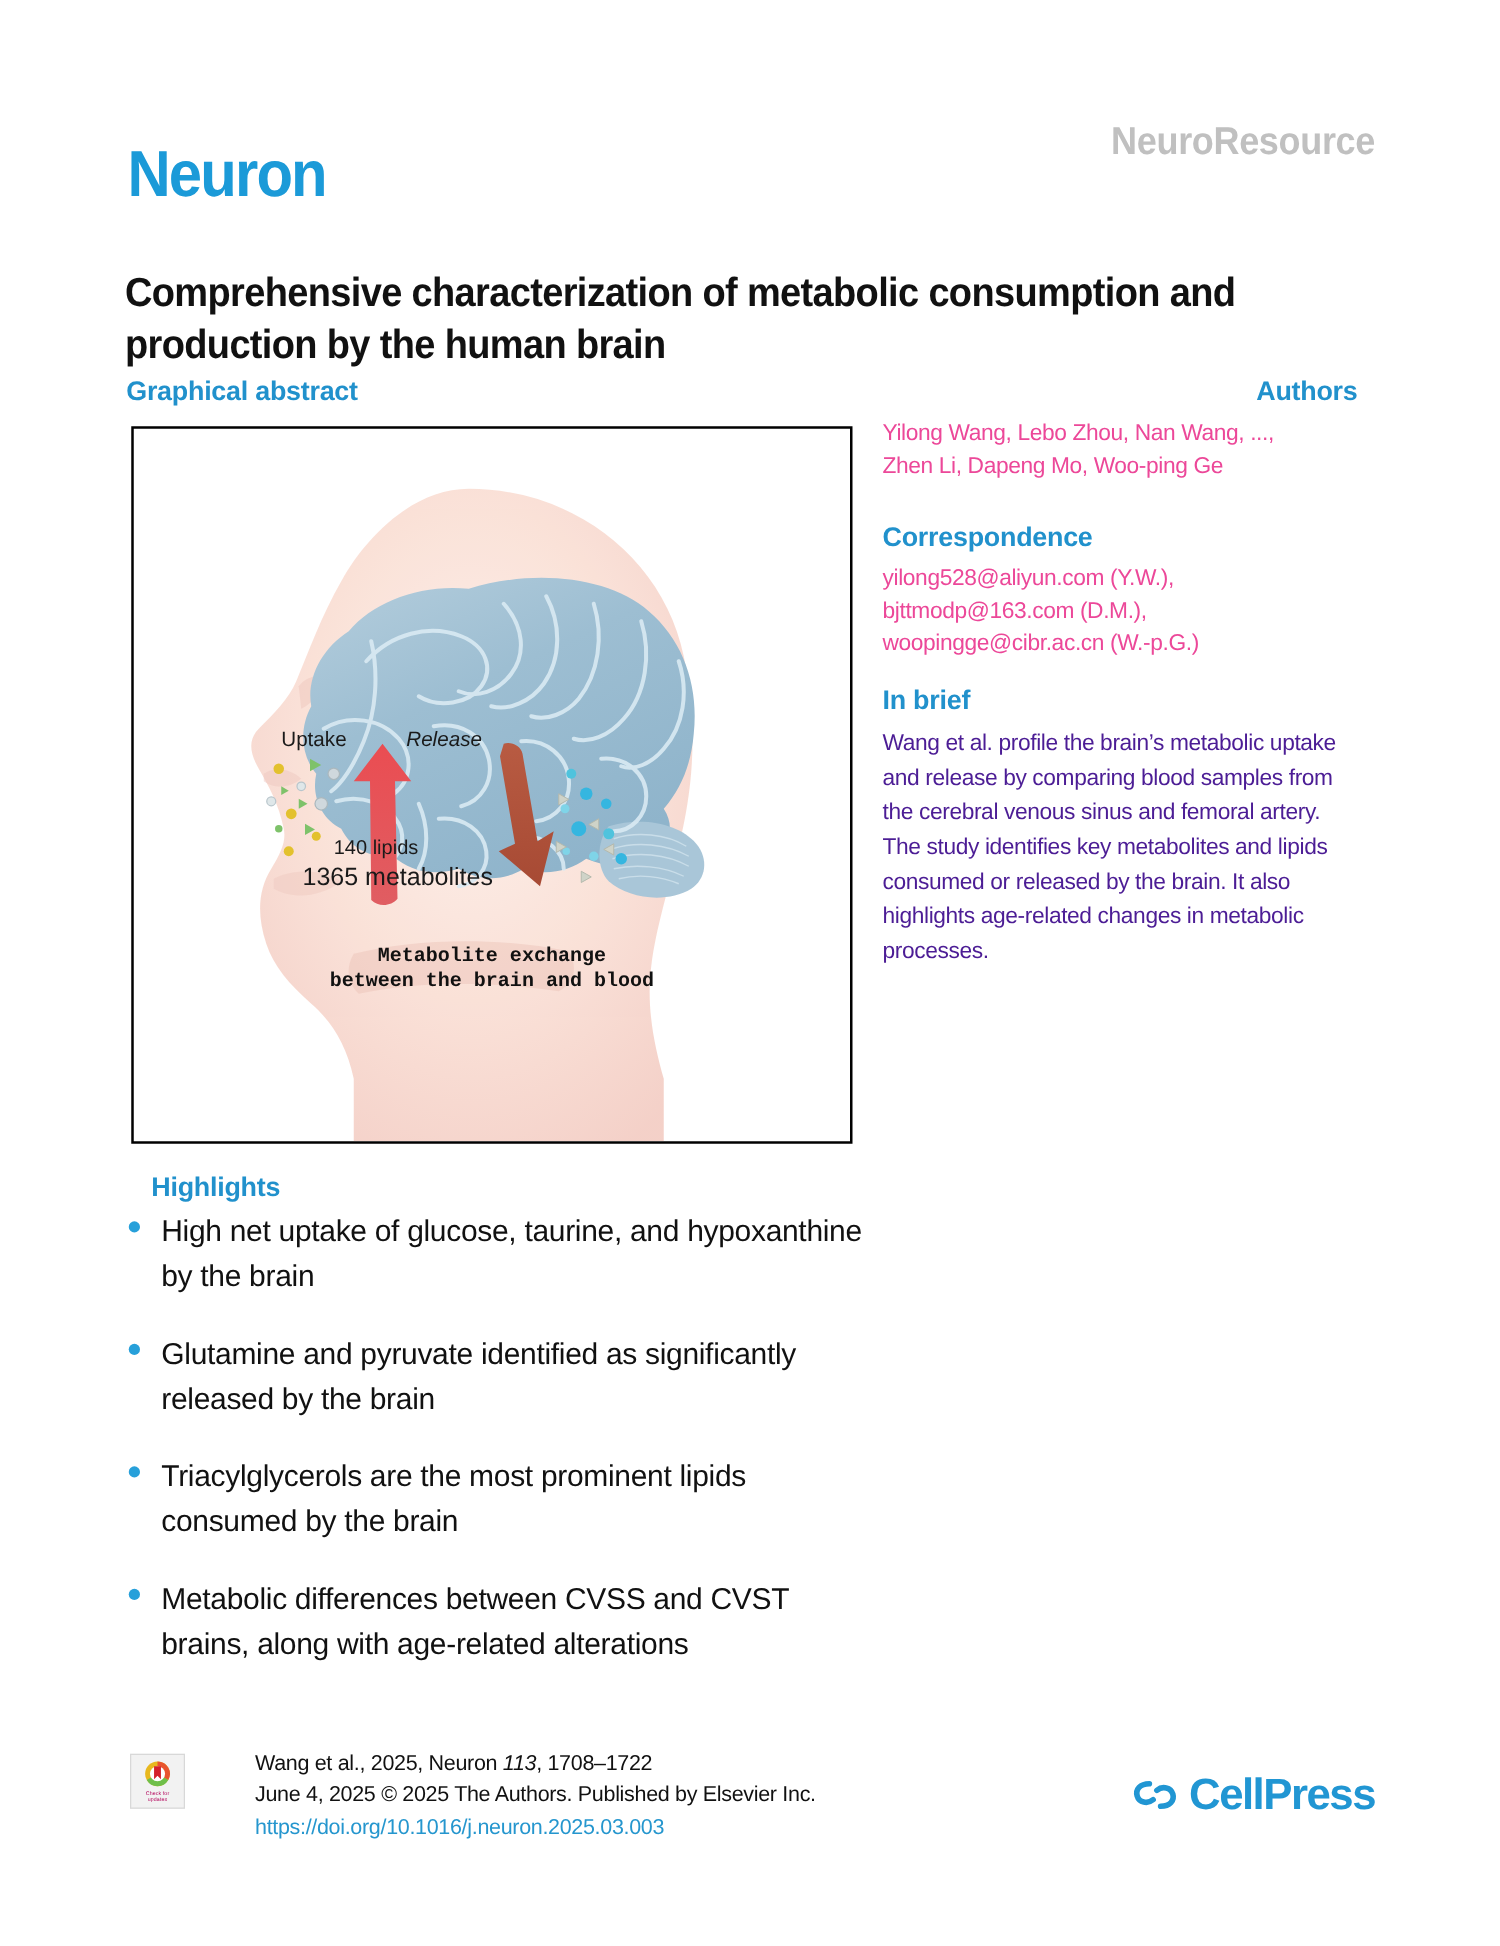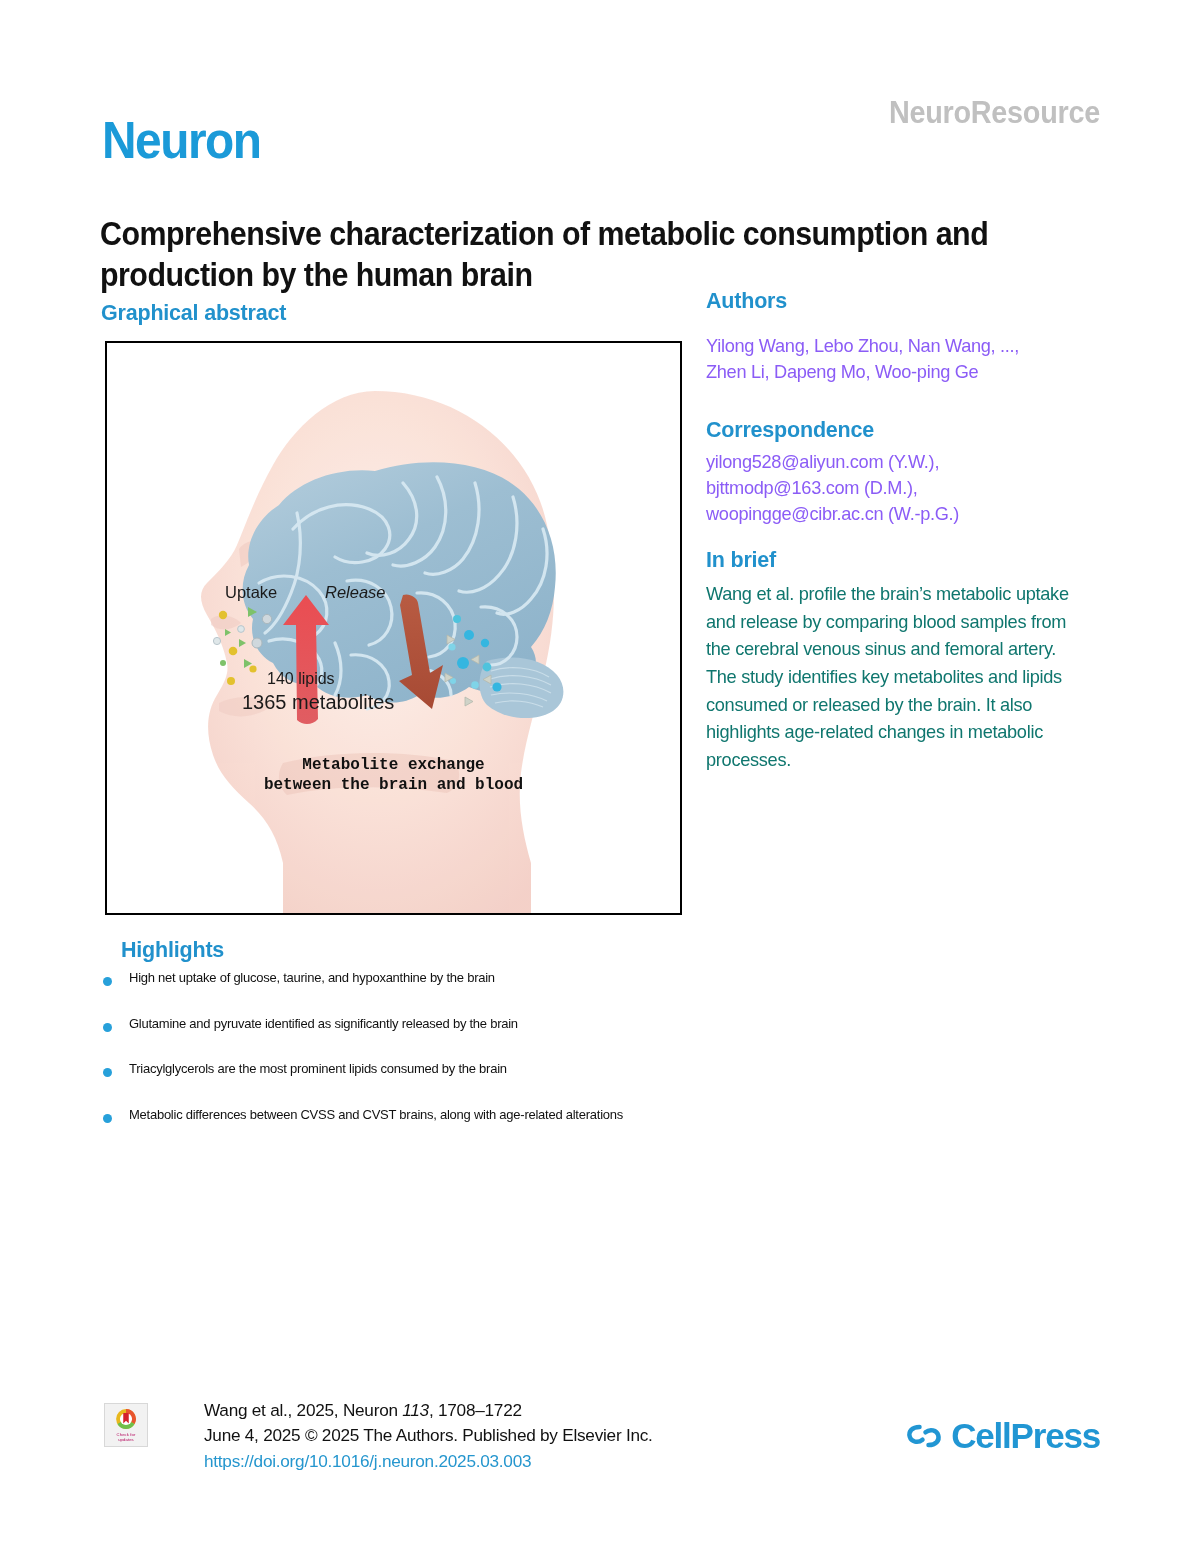--- a/index.html
+++ b/index.html
@@ -135,47 +135,47 @@
   .hl-bullet {
     flex: 0 0 auto;
     width: 9px;
     height: 9px;
     border-radius: 50%;
     background: #27a0da;
     margin-top: 9px;
     margin-right: 17px;
   }
   .hl-text {
-    font-size: 13px;
+    font-size: 24px;
     line-height: 1.5;
     letter-spacing: -0.25px;
     color: #111;
   }
 
   
   .rcol { position: absolute; left: 706px; width: 380px; }
 
-  .authors-heading { top: 289px; }
+  .authors-heading { top: 301px; text-align: right; }
   .authors-body    { top: 334px; }
   .corr-heading    { top: 418px; }
   .corr-body       { top: 450px; }
   .brief-heading   { top: 548px; }
   .brief-body      { top: 581px; }
 
   .rbody {
     font-size: 18.2px;
     line-height: 1.52;
     letter-spacing: -0.3px;
-    color: #0f766e;
+    color: #4c1d95;
   }
   .rbody-tight {
     font-size: 18.2px;
     line-height: 1.42;
     letter-spacing: -0.3px;
-    color: #8b5cf6;
+    color: #ec4899;
   }
 
   
   .crossmark {
     position: absolute;
     left: 104px;
     top: 1403px;
     width: 44px;
     height: 44px;
     background: #f2f2f2;

